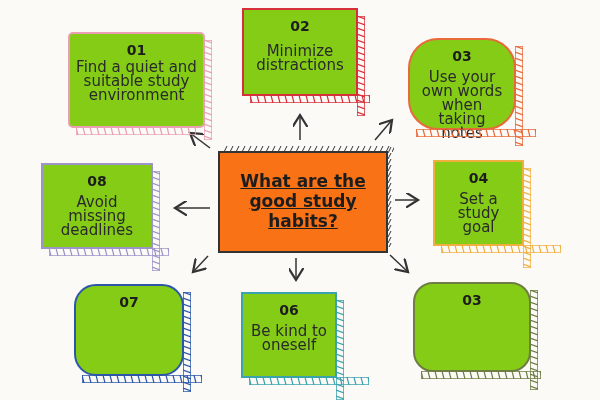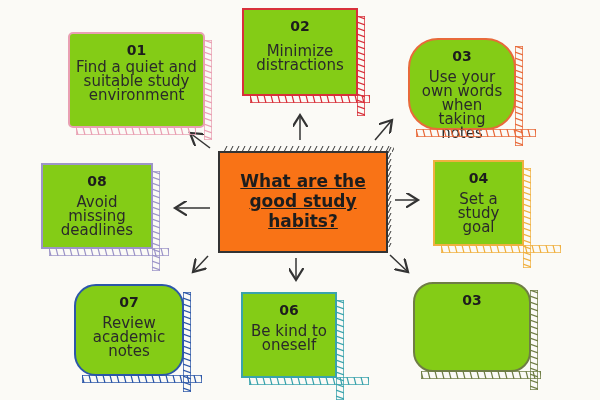--- a/index.html
+++ b/index.html
@@ -121,21 +121,20 @@
       <path d="M0,0 L8,3 M0,6 L8,9 M0,12 L8,15 M0,18 L8,21 M0,24 L8,27 M0,30 L8,33 M0,36 L8,39 M0,42 L8,45 M0,48 L8,51 M0,54 L8,57 M0,60 L8,63 M0,66 L8,69 M0,72 L8,75 M0,78 L8,81 M0,84 L8,87 M0,90 L8,93 M0,96 L8,99 " stroke="#3aa3ad" stroke-width="1.2" fill="none"></path>
     </svg>
     <svg class="hatch-b" viewBox="0 0 120 8" preserveAspectRatio="none">
       <rect width="120" height="8" fill="none" stroke="#3aa3ad" stroke-width="1.5"></rect>
       <path d="M0,0 L2,8 M7,0 L9,8 M14,0 L16,8 M21,0 L23,8 M28,0 L30,8 M35,0 L37,8 M42,0 L44,8 M49,0 L51,8 M56,0 L58,8 M63,0 L65,8 M70,0 L72,8 M77,0 L79,8 M84,0 L86,8 M91,0 L93,8 M98,0 L100,8 M105,0 L107,8 M112,0 L114,8 M119,0 L121,8 " stroke="#3aa3ad" stroke-width="1.2" fill="none"></path>
     </svg>
   </div>
 
 <div class="card" style="left:74px;top:284px;width:110px;height:92px;border-color:#2c57a8;border-radius:22px;">
   <span class="num">07</span>
-  <span class="txt">Review academic notes</span>
 <svg class="hatch-r" viewBox="0 0 8 100" preserveAspectRatio="none">
       <rect width="8" height="100" fill="none" stroke="#2c57a8" stroke-width="1.5"></rect>
       <path d="M0,0 L8,3 M0,6 L8,9 M0,12 L8,15 M0,18 L8,21 M0,24 L8,27 M0,30 L8,33 M0,36 L8,39 M0,42 L8,45 M0,48 L8,51 M0,54 L8,57 M0,60 L8,63 M0,66 L8,69 M0,72 L8,75 M0,78 L8,81 M0,84 L8,87 M0,90 L8,93 M0,96 L8,99 " stroke="#2c57a8" stroke-width="1.2" fill="none"></path>
     </svg>
     <svg class="hatch-b" viewBox="0 0 120 8" preserveAspectRatio="none">
       <rect width="120" height="8" fill="none" stroke="#2c57a8" stroke-width="1.5"></rect>
       <path d="M0,0 L2,8 M7,0 L9,8 M14,0 L16,8 M21,0 L23,8 M28,0 L30,8 M35,0 L37,8 M42,0 L44,8 M49,0 L51,8 M56,0 L58,8 M63,0 L65,8 M70,0 L72,8 M77,0 L79,8 M84,0 L86,8 M91,0 L93,8 M98,0 L100,8 M105,0 L107,8 M112,0 L114,8 M119,0 L121,8 " stroke="#2c57a8" stroke-width="1.2" fill="none"></path>
     </svg>
   </div>
 

